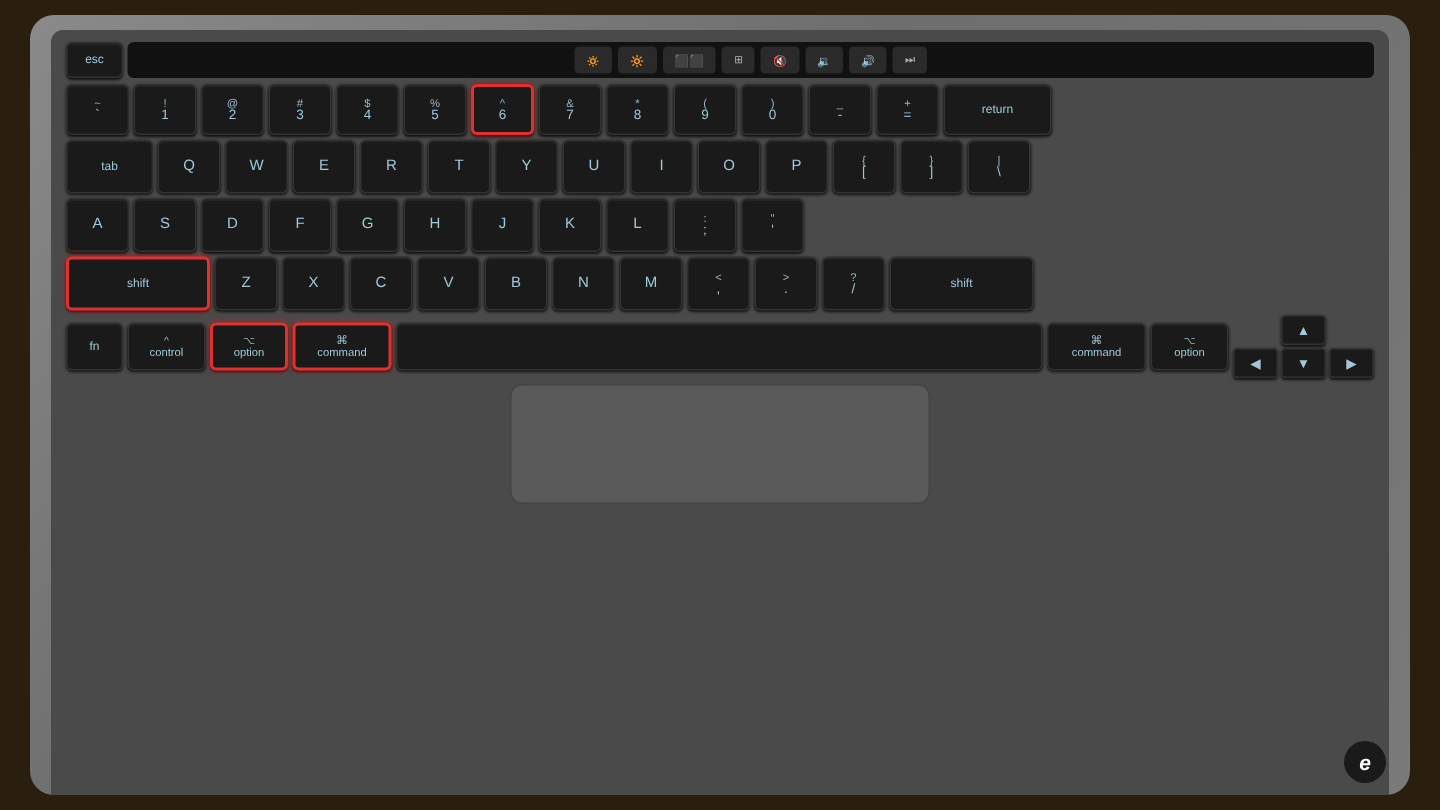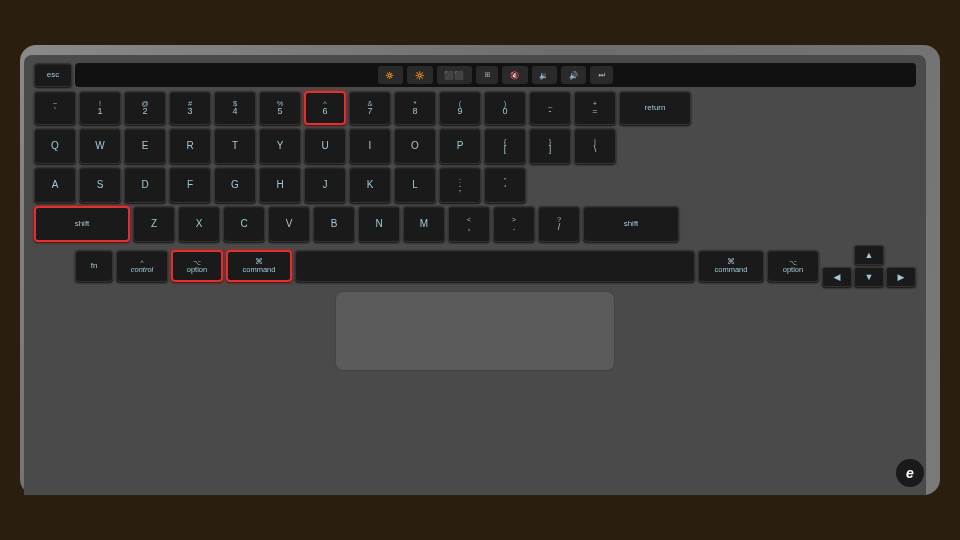--- a/index.html
+++ b/index.html
@@ -9,24 +9,24 @@
       overflow: hidden;
       background: #2a1f0e;
       display: flex;
       align-items: center;
       justify-content: center;
       font-family: -apple-system, BlinkMacSystemFont, 'Helvetica Neue', Arial, sans-serif;
     }
 
     .laptop-body {
       width: 920px;
-      height: 450px;
+      height: 520px;
       background: linear-gradient(135deg, #8a8a8a 0%, #6e6e6e 40%, #7a7a7a 100%);
       border-radius: 16px;
-      padding: 10px 14px 0px 4px;
+      padding: 10px 14px 0px 14px;
       display: flex;
       flex-direction: column;
       align-items: flex-end;
       position: relative;
     }
 
     .keyboard-area {
       width: 100%;
       background: #4a4a4a;
       border-radius: 8px 8px 0 0;
@@ -145,27 +145,25 @@
     }
     .key-shift-right {
       width: 96px;
       height: 36px;
       font-size: 8px;
     }
     .key-fn {
       width: 38px;
       height: 32px;
       font-size: 8px;
-      margin-left: 41px;
     }
     .key-control {
       width: 52px;
       height: 32px;
       font-size: 8px;
-      font-style: italic;
     }
     .key-option {
       width: 52px;
       height: 32px;
       font-size: 8px;
     }
     .key-command {
       width: 66px;
       height: 32px;
       font-size: 8px;
@@ -305,20 +303,23 @@
       <div class="key key-number">
         <span class="top-label">+</span>
         <span class="bottom-label">=</span>
       </div>
       <div class="key key-delete">
         <span class="single-label" style="font-size:8px;">return</span>
       </div>
     </div>
 
     <div class="key-row">
+      <div class="key key-tab">
+        <span class="single-label" style="font-size:8px;">tab</span>
+      </div>
       <div class="key key-normal">
           <span class="single-label">Q</span>
         </div>
       <div class="key key-normal">
           <span class="single-label">W</span>
         </div>
       <div class="key key-normal">
           <span class="single-label">E</span>
         </div>
       <div class="key key-normal">

